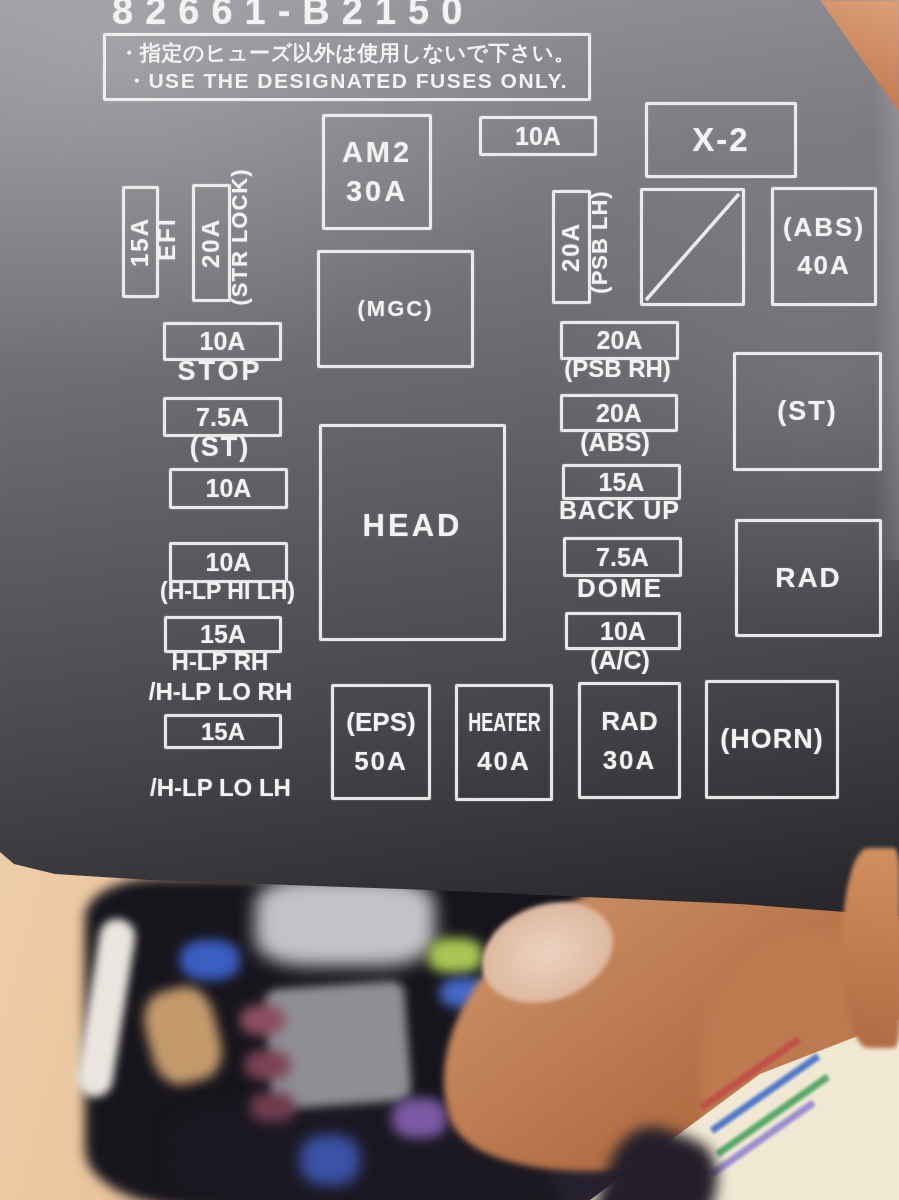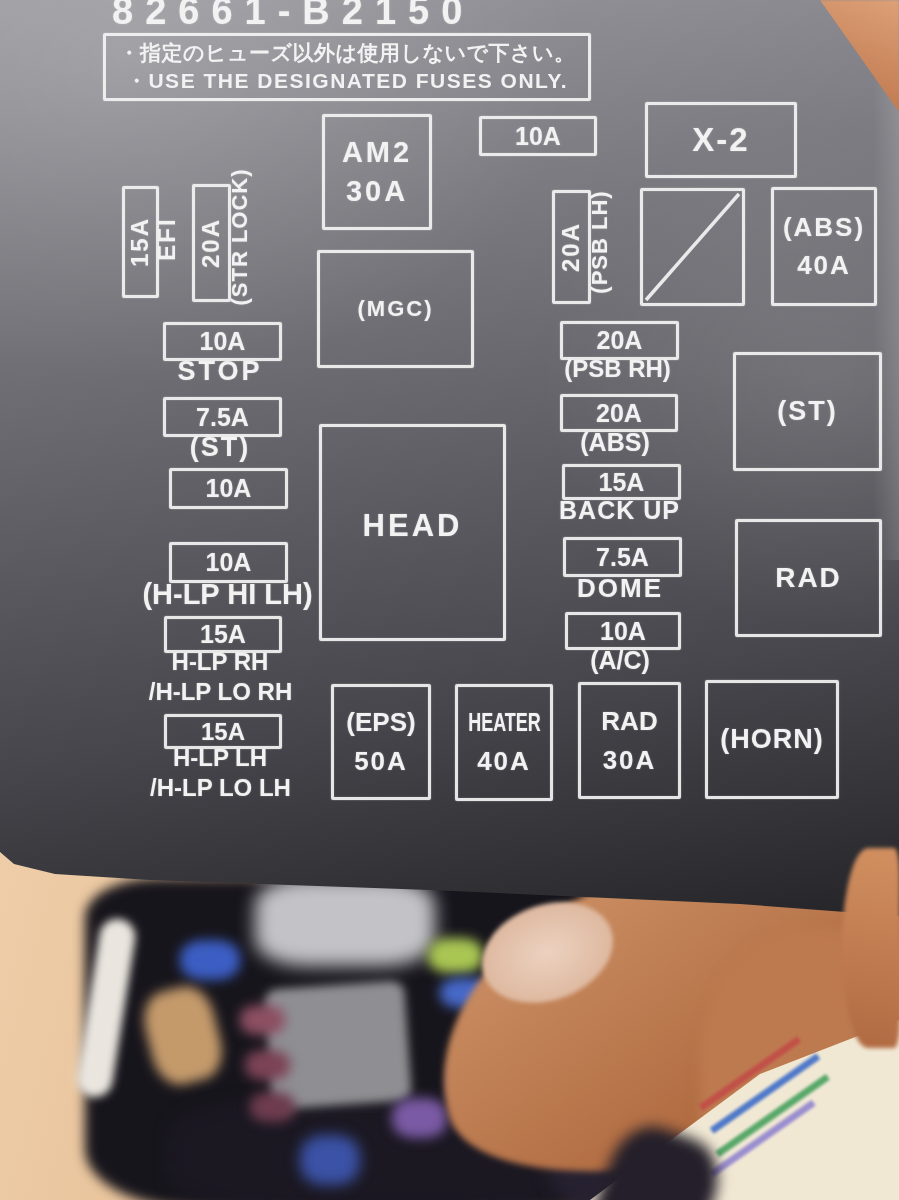--- a/index.html
+++ b/index.html
@@ -147,28 +147,27 @@
 
       <div class="amp" style="left:163px;top:322px;width:113px;height:33px;font-size:25px;">10A</div>
       <div class="cap" style="left:150px;top:356px;width:140px;font-size:27px;letter-spacing:3px;">STOP</div>
 
       <div class="amp" style="left:163px;top:397px;width:113px;height:34px;font-size:25px;">7.5A</div>
       <div class="cap" style="left:150px;top:432px;width:140px;font-size:27px;letter-spacing:2px;">(ST)</div>
 
       <div class="amp" style="left:169px;top:468px;width:113px;height:35px;font-size:25px;">10A</div>
 
       <div class="amp" style="left:169px;top:542px;width:113px;height:35px;font-size:25px;">10A</div>
-      <div class="cap" style="left:130px;top:578px;width:195px;font-size:29px;">(H-LP HI LH)</div>
+      <div class="cap" style="left:130px;top:578px;width:195px;font-size:23px;">(H-LP HI LH)</div>
 
       <div class="amp" style="left:164px;top:616px;width:112px;height:31px;font-size:25px;">15A</div>
       <div class="cap" style="left:140px;top:648px;width:160px;font-size:24px;">H-LP RH</div>
       <div class="cap" style="left:118px;top:678px;width:205px;font-size:24px;">/H-LP LO RH</div>
 
       <div class="amp" style="left:164px;top:714px;width:112px;height:29px;font-size:24px;">15A</div>
-      <div class="cap" style="left:140px;top:744px;width:160px;font-size:24px;">H-LP LH</div>
       <div class="cap" style="left:118px;top:774px;width:205px;font-size:24px;">/H-LP LO LH</div>
 
       <div class="box" style="left:319px;top:424px;width:181px;height:211px;font-size:31px;letter-spacing:3px;">
         <div style="margin-top:-14px;">HEAD</div>
       </div>
 
       <div class="amp" style="left:560px;top:321px;width:113px;height:33px;font-size:25px;">20A</div>
       <div class="cap" style="left:535px;top:355px;width:165px;font-size:24px;">(PSB RH)</div>
 
       <div class="amp" style="left:560px;top:394px;width:112px;height:32px;font-size:25px;">20A</div>

